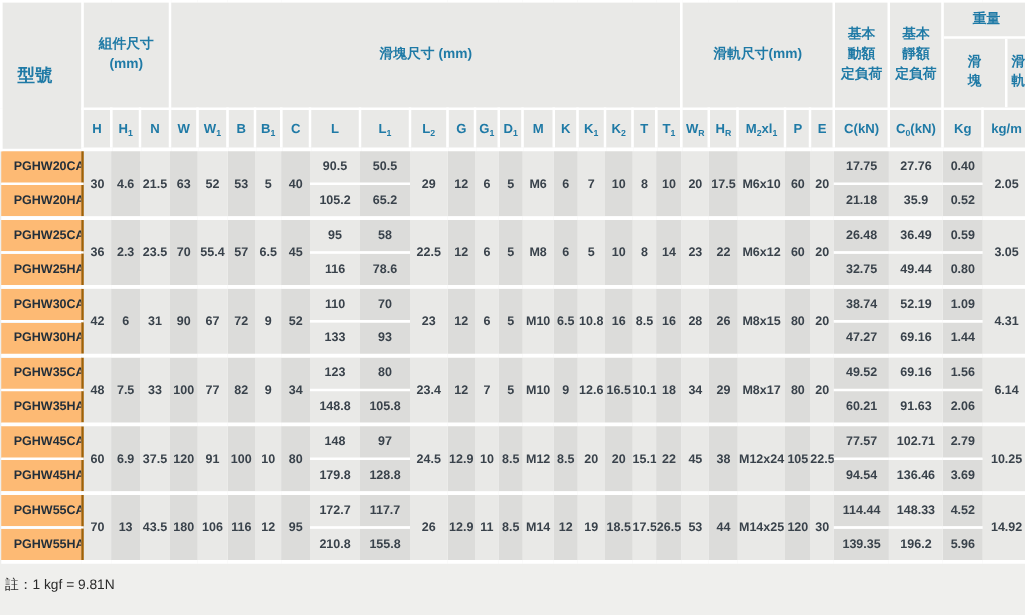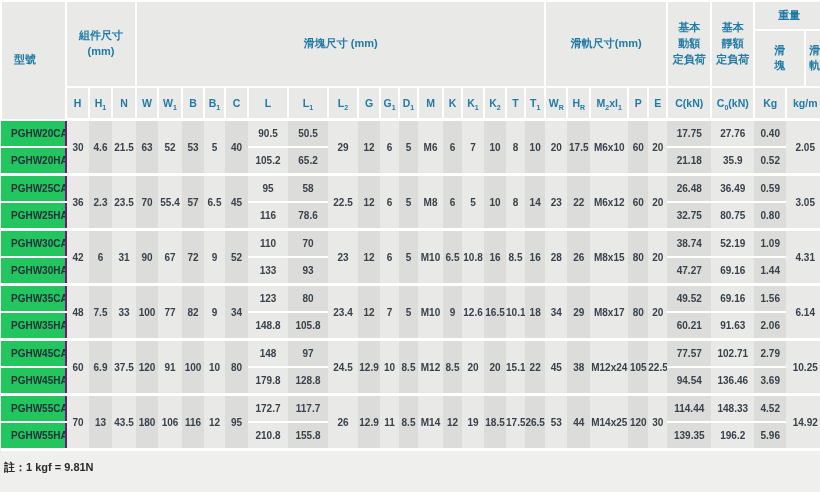--- a/index.html
+++ b/index.html
@@ -20,50 +20,50 @@
   thead th{
     background:#e9e9e7;
     color:#1f7aa6;
     font-weight:bold;
     border:2px solid #fff;
     vertical-align:middle;
     text-align:center;
   }
   .th-group{font-size:11px;line-height:1.45;white-space:pre-line;height:84px;}
   .th-sym{font-size:10.5px;height:30px;border-bottom:3px solid #fff;}
-  .th-model{text-align:left;padding-left:12px;font-size:11px;}
+  .th-model{text-align:left;padding-left:12px;font-size:14px;}
   
   .w-wrap{display:flex;flex-direction:column;height:84px;}
   .w-top{padding:6px 0 5px;border-bottom:2px solid #fff;}
   .w-sub{display:flex;flex:1;}
   .w-sub span{flex:1;display:flex;align-items:center;justify-content:center;margin-left:16px;}
   .w-sub span + span{border-left:2px solid #fff;}
   
   tbody td{
     font-size:10px;
     font-weight:bold;
     color:#39424b;
     text-align:center;
     height:25px;
     border-bottom:3px solid #fff;
     vertical-align:middle;
   }
   td.light{background:#e9e9e7;}
   td.dark{background:#dcdcda;}
   td.model{
-    background:#22c55e;
+    background:#fdba74;
     color:#232f3a;
     text-align:left;
     padding-left:10px;
-    border-right:2px solid #701a75;
+    border-right:2px solid #a16207;
   }
   tr.row-a td.pr, tr.row-a td.model{border-bottom:2px solid #fff;}
   .note{
     font-size:11px;
-    font-weight:bold;
+    font-weight:normal;
     color:#2b2b2b;
     padding:9px 0 0 4px;
   }
 </style>
 </head>
 <body>
 
 <table id="spec-table">
   <colgroup id="spec-cols">
       <col style="width: 65px;">
@@ -215,21 +215,21 @@
         <td class="pr dark">26.48</td>
         <td class="pr light">36.49</td>
         <td class="pr dark">0.59</td>
         <td rowspan="2" class="light">3.05</td>
       </tr>
       <tr class="row-b">
         <td class="model">PGHW25HA</td>
         <td class="pr light">116</td>
         <td class="pr dark">78.6</td>
         <td class="pr dark">32.75</td>
-        <td class="pr light">80.75</td>
+        <td class="pr light">49.44</td>
         <td class="pr dark">0.80</td>
       </tr>
       <tr class="row-a">
         <td class="model">PGHW30CA</td>
         <td rowspan="2" class="light">42</td>
         <td rowspan="2" class="dark">6</td>
         <td rowspan="2" class="light">31</td>
         <td rowspan="2" class="dark">90</td>
         <td rowspan="2" class="light">67</td>
         <td rowspan="2" class="dark">72</td>

